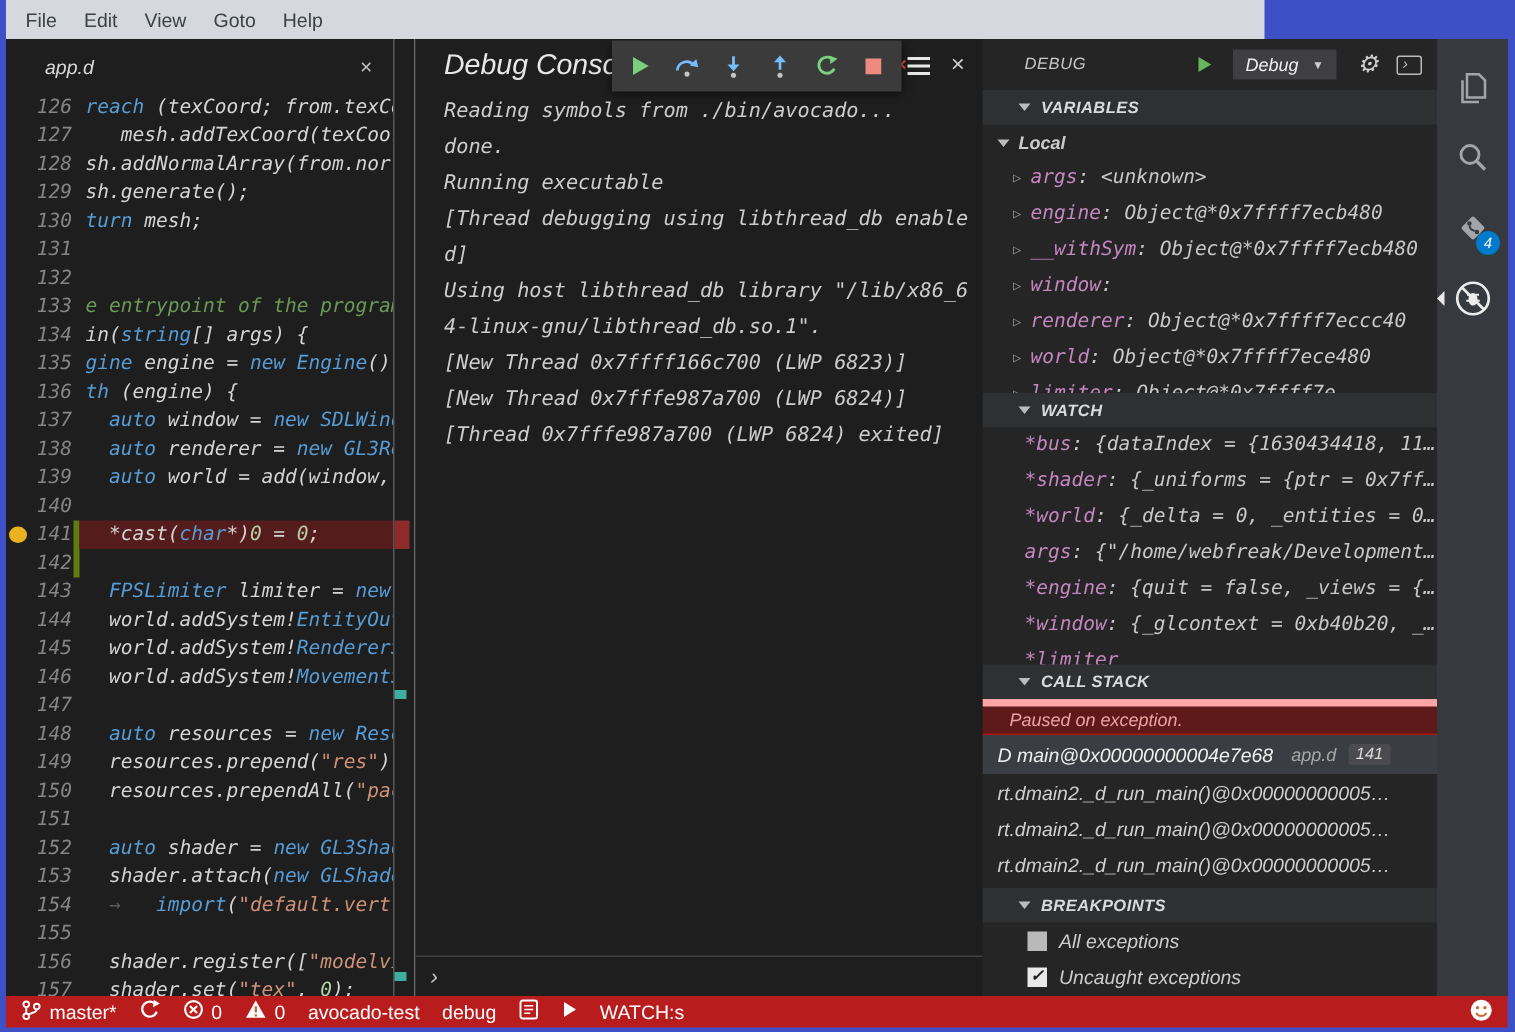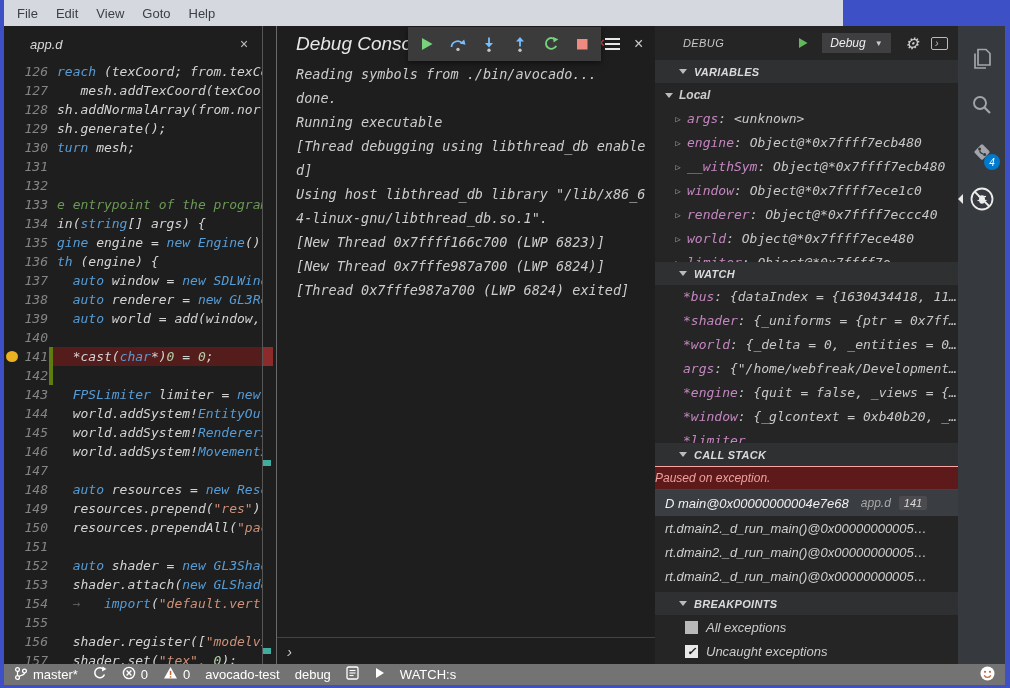--- a/index.html
+++ b/index.html
@@ -72,41 +72,41 @@
   .sb-scope{height:24px;display:flex;align-items:center;padding-left:10px;gap:6px;
             font-weight:bold;font-size:12px;color:#ccc;}
   .sb-row{height:24px;line-height:24px;padding-left:14px;font-family:"DejaVu Sans Mono",monospace;
           font-size:13px;white-space:pre;overflow:hidden;display:flex;}
   .sb-row.watch{padding-left:28px;}
   .sb-row.cutv{height:11px;}
   .sb-row.cutw{height:14px;flex-direction:column;}
   .expand{width:18px;color:#9a9a9a;font-size:9px;text-align:center;flex:none;}
   .vname{color:#c586c0;}
   .vval{color:#c8c8c8;}
-  .cs-banner{height:24px;background:#5e1a1a;border-top:1px solid #fca5a5;border-bottom:1px solid #ad1414;
-             box-sizing:border-box;color:#efa0a0;font-size:12px;display:flex;align-items:center;padding-left:0;}
+  .cs-banner{height:24px;background:#5e1a1a;border-top:5px solid #fca5a5;border-bottom:1px solid #ad1414;
+             box-sizing:border-box;color:#efa0a0;font-size:12px;display:flex;align-items:center;padding-left:18px;}
   .cs-frame{height:24px;display:flex;align-items:center;padding:0 8px 0 10px;font-size:13px;
             color:#cfcfcf;white-space:pre;overflow:hidden;}
   .cs-frame.selected{height:26px;background:#3a3d41;color:#f0f0f0;}
   .cs-file{color:#a8a8a8;margin-left:12px;font-size:12px;}
   .cs-badge{margin-left:8px;background:#4b4b4f;color:#dcdcdc;font-size:11px;padding:1px 5px;border-radius:2px;}
   .cs-gap{height:4px;}
   .bp-row{height:24px;display:flex;align-items:center;padding-left:30px;gap:8px;font-size:13px;color:#ccc;}
   .cbx{width:13px;height:13px;background:#b9b9b9;flex:none;font-size:11px;line-height:13px;
        text-align:center;color:#1e1e1e;}
   .cbx.checked{background:#e9e9e9;font-weight:bold;}
   
   .activitybar{position:absolute;left:954px;top:0;width:47px;height:100%;background:#36393e;padding-top:8px;box-sizing:border-box;}
   .ab-item{height:47px;display:flex;align-items:center;justify-content:center;position:relative;}
   .ab-badge{position:absolute;right:5px;bottom:5px;background:#007acc;color:#fff;font-size:10px;
             width:16px;height:16px;border-radius:50%;display:flex;align-items:center;justify-content:center;}
   .ab-marker{position:absolute;left:0;top:50%;transform:translateY(-50%);width:0;height:0;
              border-top:5px solid transparent;border-bottom:5px solid transparent;border-right:5px solid #e8e8e8;}
   
-  .statusbar{position:absolute;left:4px;bottom:3px;width:1001px;height:21px;background:#737373;
+  .statusbar{position:absolute;left:4px;bottom:3px;width:1001px;height:21px;background:#b91c1c;
              display:flex;align-items:center;padding:0 10px;box-sizing:border-box;color:#fff;font-size:13px;}
   .st-item{display:flex;align-items:center;gap:5px;margin-right:15px;}
   .st-right{margin-left:auto;display:flex;}
   .st-right .st-item{margin:0;}
 </style>
 </head>
 <body>
 
 <div class="window">
   <div class="menubar" id="menubar">
@@ -255,21 +255,21 @@
             <span class="tri"></span>
             <span>VARIABLES</span>
           </div>
           <div class="sb-scope">
             <span class="tri"></span>
             <span>Local</span>
           </div>
           <div class="sb-row"><span class="expand">▷</span><span class="vname">args</span><span class="vval">: </span><span class="vval">&lt;unknown&gt;</span></div>
           <div class="sb-row"><span class="expand">▷</span><span class="vname">engine</span><span class="vval">: </span><span class="vval">Object@*0x7ffff7ecb480</span></div>
           <div class="sb-row"><span class="expand">▷</span><span class="vname">__withSym</span><span class="vval">: </span><span class="vval">Object@*0x7ffff7ecb480</span></div>
-          <div class="sb-row"><span class="expand">▷</span><span class="vname">window</span><span class="vval">: </span><span class="vval">Object@*0x7ffff7ece1c0</span></div>
+          <div class="sb-row"><span class="expand">▷</span><span class="vname">window</span><span class="vval">: </span></div>
           <div class="sb-row"><span class="expand">▷</span><span class="vname">renderer</span><span class="vval">: </span><span class="vval">Object@*0x7ffff7eccc40</span></div>
           <div class="sb-row"><span class="expand">▷</span><span class="vname">world</span><span class="vval">: </span><span class="vval">Object@*0x7ffff7ece480</span></div>
           <div class="sb-row cutv"><span class="expand">▷</span><span class="vname">limiter</span><span class="vval">: </span><span class="vval">Object@*0x7ffff7e...</span></div>
           <div class="sb-header">
             <span class="tri"></span>
             <span>WATCH</span>
           </div>
           <div class="sb-row watch"><span class="vname">*bus</span><span class="vval">: </span><span class="vval">{dataIndex = {1630434418, 11…</span></div>
           <div class="sb-row watch"><span class="vname">*shader</span><span class="vval">: </span><span class="vval">{_uniforms = {ptr = 0x7ff…</span></div>
           <div class="sb-row watch"><span class="vname">*world</span><span class="vval">: </span><span class="vval">{_delta = 0, _entities = 0…</span></div>

